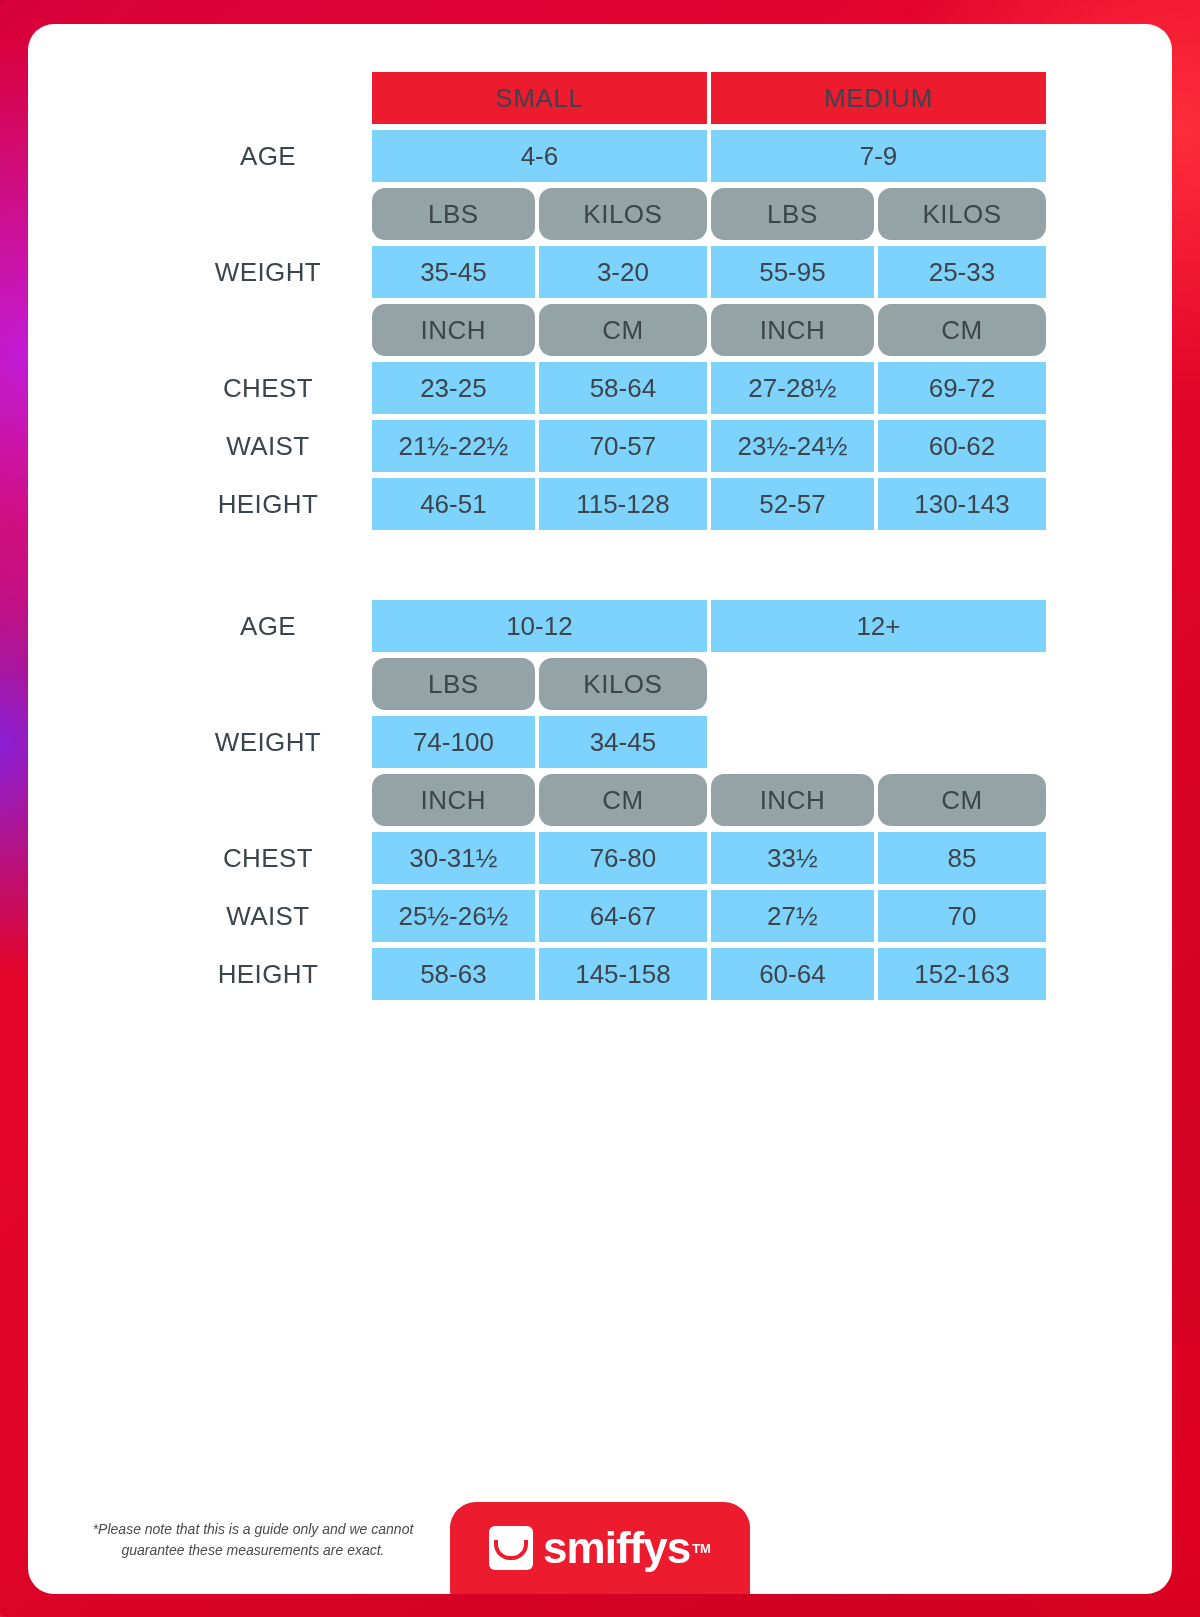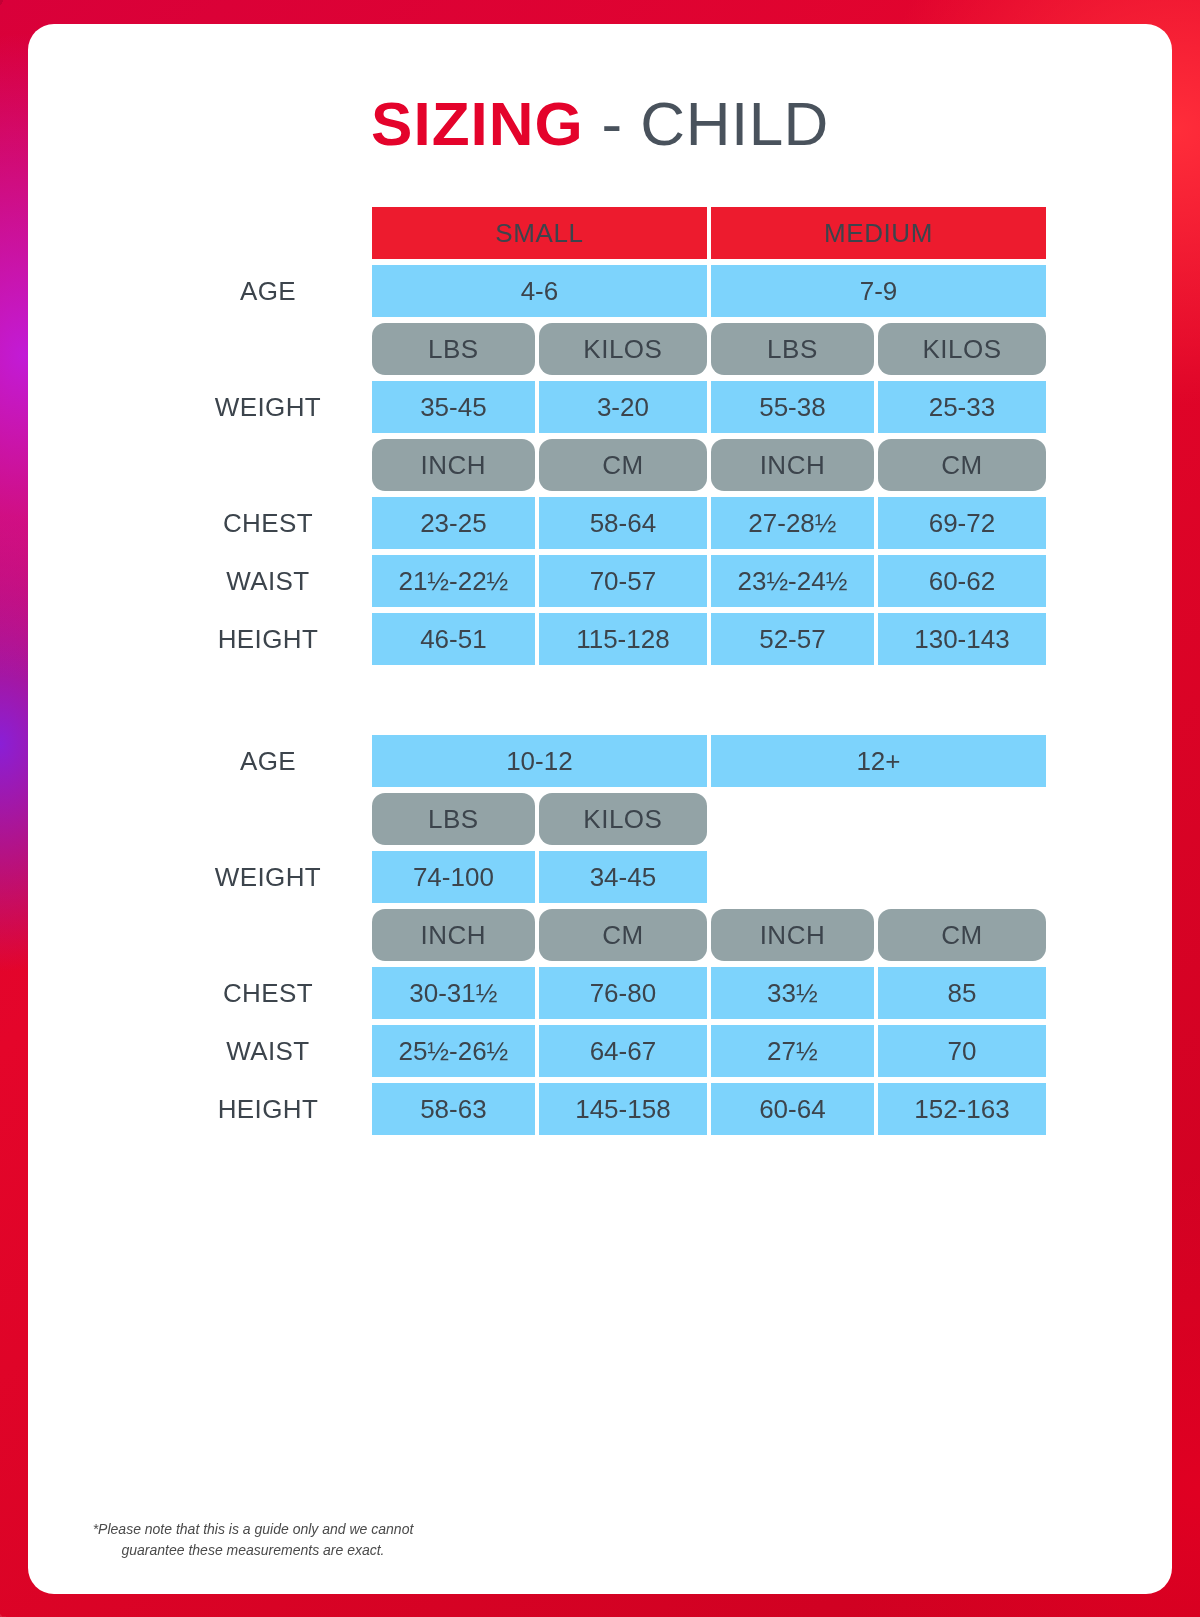--- a/index.html
+++ b/index.html
@@ -189,23 +189,20 @@
     margin-left: 2px;
     font-weight: bold;
   }
 </style>
 </head>
 <body>
 
 <div class="page">
   <div class="card">
 
-    <div class="title">
-      <span class="strong">SIZING</span><span> - CHILD</span>
-    </div>
 
     <div class="tables">
 
       <table class="sizing">
         <colgroup>
           <col style="width:210px">
           <col style="width:160px">
           <col style="width:165px">
           <col style="width:160px">
           <col style="width:165px">
@@ -225,21 +222,21 @@
             <td class="empty"></td>
             <td class="unit">LBS</td>
             <td class="unit">KILOS</td>
             <td class="unit">LBS</td>
             <td class="unit">KILOS</td>
           </tr>
           <tr>
             <td class="rowlabel">WEIGHT</td>
             <td class="val">35-45</td>
             <td class="val">3-20</td>
-            <td class="val">55-38</td>
+            <td class="val">55-95</td>
             <td class="val">25-33</td>
           </tr>
           <tr>
             <td class="empty"></td>
             <td class="unit">INCH</td>
             <td class="unit">CM</td>
             <td class="unit">INCH</td>
             <td class="unit">CM</td>
           </tr>
           <tr>
@@ -325,16 +322,23 @@
             <td class="val">60-64</td>
             <td class="val">152-163</td>
           </tr>
         </tbody>
       </table>
 
     </div>
 
     <div class="footer">
       <div class="disclaimer">*Please note that this is a guide only and we cannot guarantee these measurements are exact.</div>
+      <div class="logo-wrap">
+        <span class="logo-mark">
+          <span class="logo-smile"></span>
+        </span>
+        <span class="logo-text">smiffys</span>
+        <span class="logo-tm">TM</span>
+      </div>
     </div>
 
   </div>
 </div>
 
 </body></html>

